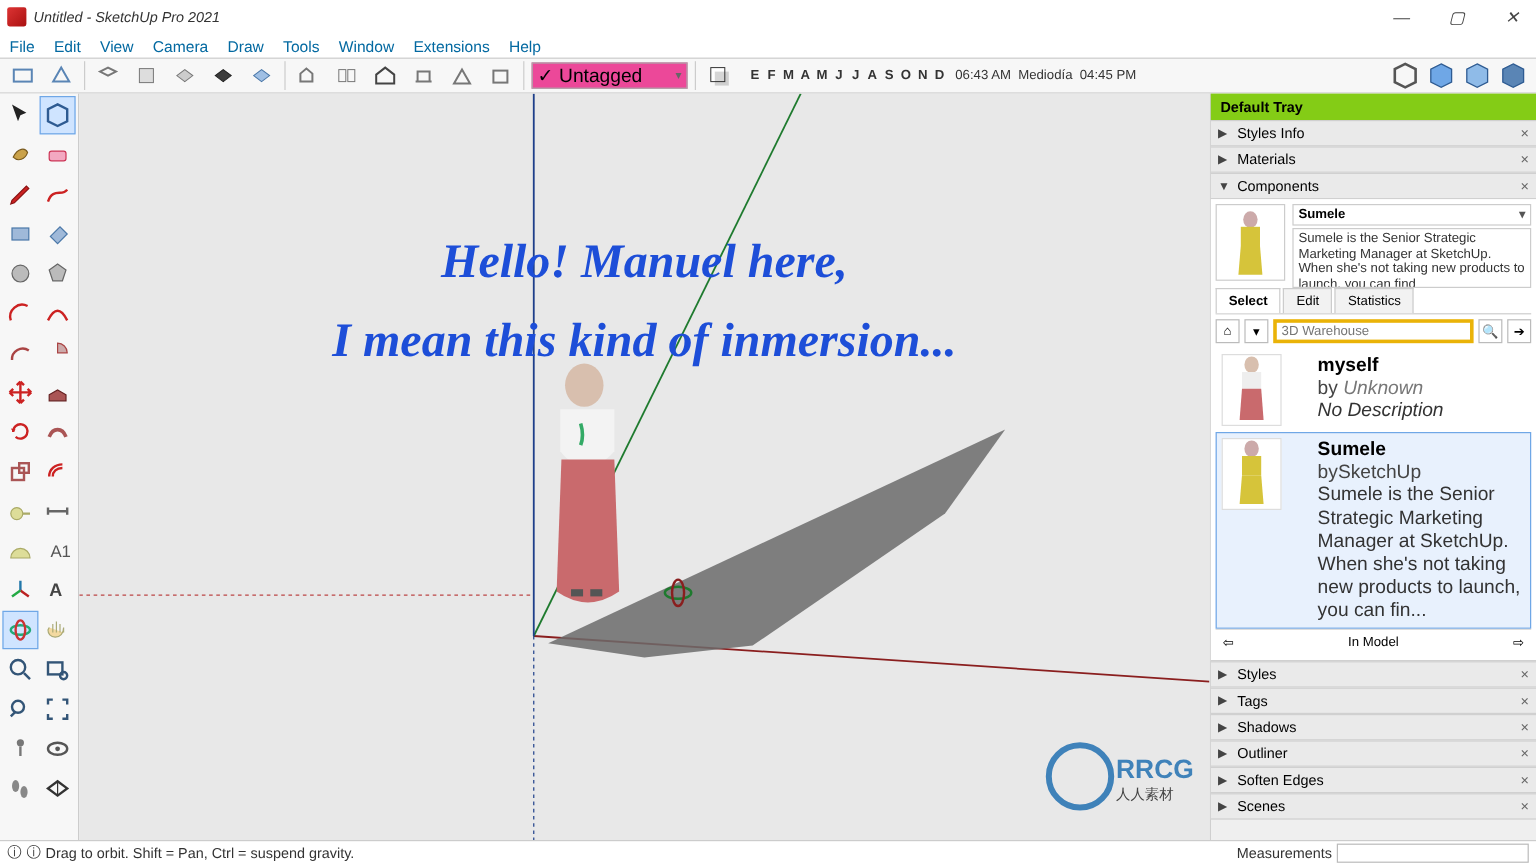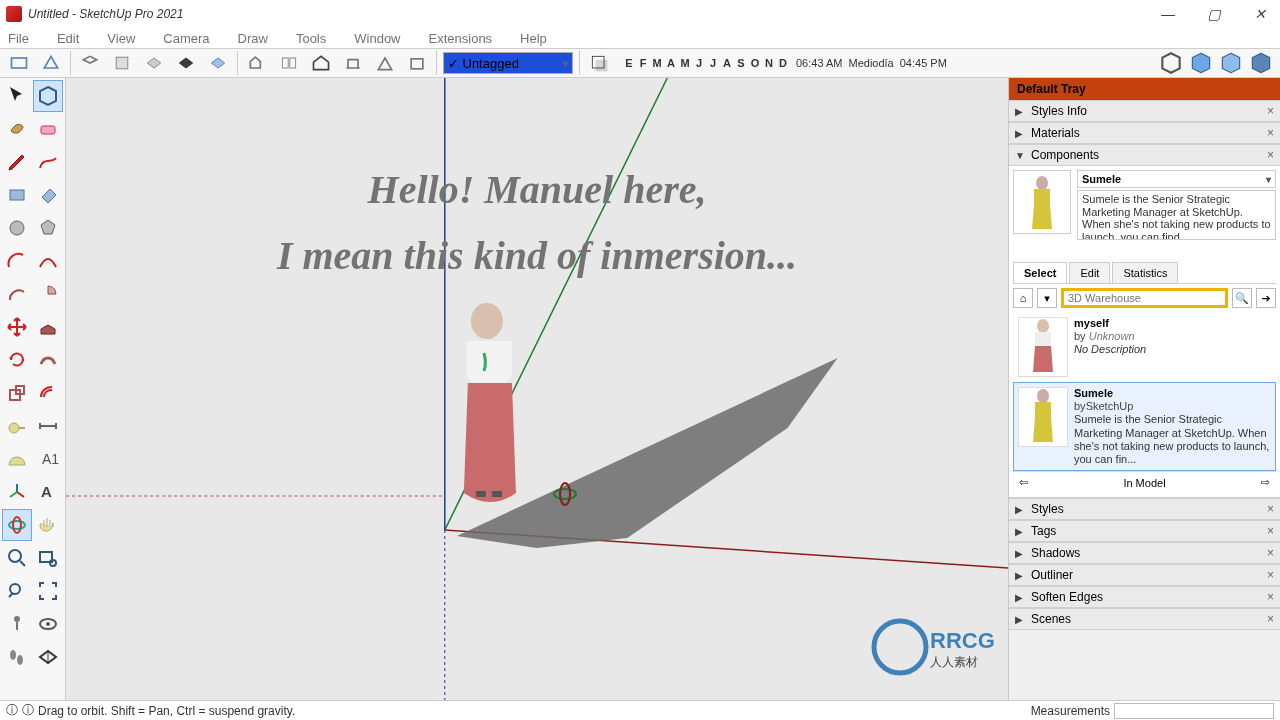--- a/index.html
+++ b/index.html
@@ -3,71 +3,71 @@
 <meta charset="utf-8">
 <style>
 * { margin: 0; padding: 0; box-sizing: border-box; font-family: "Segoe UI", Tahoma, sans-serif; }
 html, body { width: 1280px; height: 720px; overflow: hidden; background: #fff; }
 
 .titlebar { height: 28px; background: #fff; display: flex; align-items: center; padding: 0 6px; font-size: 12px; color: #333; font-style: italic; }
 .titlebar .logo { width: 16px; height: 16px; background: linear-gradient(135deg,#d33,#a11); border-radius: 2px; margin-right: 6px; }
 .titlebar .winbtns { margin-left: auto; display: flex; gap: 18px; }
 .titlebar .winbtns span { font-size: 14px; color: #444; cursor: default; width: 28px; text-align: center; }
 
-.menubar { height: 20px; display: flex; align-items: center; padding: 0 4px; font-size: 13px; color: #737373; gap: 20px; }
+.menubar { height: 20px; display: flex; align-items: center; padding: 0 4px; font-size: 13px; color: #0369a1; gap: 8px; }
 .menubar span { padding: 0 4px; }
 
 .toolbar { height: 30px; border-top: 1px solid #ccc; border-bottom: 1px solid #ccc; display: flex; align-items: center; padding: 2px 6px; gap: 6px; background: #f7f7f7; }
 .tb-ico { width: 26px; height: 24px; display: inline-flex; align-items: center; justify-content: center; }
 .tb-ico svg { width: 22px; height: 20px; }
 .tb-sep { width: 1px; height: 24px; background: #ccc; }
-.tag-select { width: 130px; height: 22px; border: 1px solid #aaa; background: #1d4ed8; font-size: 13px; padding: 0 4px; display: flex; align-items: center; position: relative; }
+.tag-select { width: 130px; height: 22px; border: 1px solid #aaa; background: #ec4899; font-size: 16px; padding: 0 4px; display: flex; align-items: center; position: relative; }
 .tag-select::after { content: "▾"; position: absolute; right: 4px; font-size: 10px; color: #666; }
 .sun-area { display: flex; align-items: center; gap: 6px; margin-left: 6px; font-size: 11px; color: #333; }
 .sun-months { display: flex; gap: 2px; font-weight: 600; font-size: 11px; letter-spacing: 2px; }
 .sun-months span { width: 12px; text-align: center; }
 .sun-time { font-size: 11px; }
 .right-tb { margin-left: auto; display: flex; gap: 4px; align-items: center; }
 .cube { width: 26px; height: 24px; display: inline-flex; align-items: center; justify-content: center; }
 
 .body-row { display: flex; height: calc(100% - 28px - 20px - 30px - 20px); }
 
 .left-tools { width: 66px; background: #f7f7f7; border-right: 1px solid #ccc; display: grid; grid-template-columns: 1fr 1fr; grid-auto-rows: 32px; gap: 1px; padding: 2px; }
 .lt { display: flex; align-items: center; justify-content: center; }
 .lt svg { width: 24px; height: 24px; }
 .lt.sel { background: #cfe4ff; border: 1px solid #6fa7e6; }
 
 .viewport { flex: 1; position: relative; background: #e8e8e8; overflow: hidden; }
 .viewport svg.axes { position: absolute; inset: 0; width: 100%; height: 100%; }
-.vp-text { position: absolute; left: 50%; transform: translateX(-50%); color: #737373; font-style: italic; font-weight: 800; font-family: Georgia, 'Times New Roman', serif; white-space: nowrap; }
+.vp-text { position: absolute; left: 50%; transform: translateX(-50%); color: #1d4ed8; font-style: italic; font-weight: 800; font-family: Georgia, 'Times New Roman', serif; white-space: nowrap; margin-top: 28px; }
 .vp-text.l1 { top: 88px; font-size: 40px; }
 .vp-text.l2 { top: 154px; font-size: 40px; }
 
 .tray { width: 272px; background: #efefef; border-left: 1px solid #c8c8c8; display: flex; flex-direction: column; font-size: 12px; }
-.tray-title { background: #c2410c; padding: 4px 8px; font-weight: 700; display: flex; align-items: center; }
+.tray-title { background: #84cc16; padding: 4px 8px; font-weight: 700; display: flex; align-items: center; }
 .panel-h { background: #eaeaea; border-top: 1px solid #d0d0d0; border-bottom: 1px solid #d0d0d0; padding: 3px 6px; display: flex; align-items: center; gap: 6px; }
 .panel-h .tri { font-size: 10px; color: #444; width: 10px; }
 .panel-h .x { margin-left: auto; color: #666; cursor: default; font-size: 12px; }
 .components-body { background: #fff; padding: 4px; border-bottom: 1px solid #d0d0d0; }
 .comp-top { display: flex; gap: 6px; }
 .comp-thumb { width: 58px; height: 64px; border: 1px solid #ccc; background: #fff; display: flex; align-items: flex-end; justify-content: center; }
 .comp-info { flex: 1; font-size: 11px; }
 .comp-info .name { font-weight: 700; border: 1px solid #ccc; padding: 2px 4px; margin-bottom: 2px; display: flex; align-items: center; }
 .comp-info .name .dd { margin-left: auto; font-size: 10px; color: #555; }
 .comp-info .desc { border: 1px solid #ccc; padding: 2px 4px; height: 50px; overflow: hidden; color: #333; line-height: 1.15; }
-.comp-tabs { display: flex; border-bottom: 1px solid #ccc; margin-top: 22px; font-size: 11px; }
+.comp-tabs { display: flex; border-bottom: 1px solid #ccc; margin-top: 0; font-size: 11px; }
 .comp-tabs span { padding: 4px 10px; border: 1px solid #ccc; border-bottom: none; background: #f2f2f2; margin-right: 2px; }
 .comp-tabs span.active { background: #fff; font-weight: 600; }
 .comp-search { display: flex; align-items: center; gap: 4px; margin: 4px 0; }
 .comp-search input { flex: 1; border: 3px solid #eab308; height: 20px; font-size: 11px; padding: 0 4px; }
 .comp-search .ico { width: 20px; height: 20px; border: 1px solid #bbb; display: flex; align-items: center; justify-content: center; font-size: 11px; }
 .comp-item { display: flex; gap: 6px; padding: 4px; border: 1px solid transparent; }
 .comp-item.sel { border: 1px solid #6fa7e6; background: #e8f1fd; }
 .comp-item .th { width: 50px; height: 60px; border: 1px solid #ddd; background: #fff; display: flex; align-items: flex-end; justify-content: center; }
-.comp-item .meta { flex: 1; font-size: 11px; line-height: 1.2; }
+.comp-item .meta { flex: 1; font-size: 16px; line-height: 1.2; margin-left: 24px; }
 .comp-item .meta .nm { font-weight: 700; }
 .comp-item .meta .by { color: #444; }
 .comp-item .meta .by i { color: #777; }
 .comp-item .meta .d { color: #333; }
 .nav-row { display: flex; align-items: center; justify-content: space-between; padding: 4px 6px; border-top: 1px solid #ddd; font-size: 11px; }
 
 .statusbar { height: 20px; border-top: 1px solid #ccc; display: flex; align-items: center; font-size: 12px; color: #333; padding: 0 6px; }
 .statusbar .sih { margin-left: 4px; }
 .statusbar .right { margin-left: auto; display: flex; align-items: center; gap: 4px; }
 .statusbar .right .box { width: 160px; height: 16px; border: 1px solid #bbb; background: #fff; }

